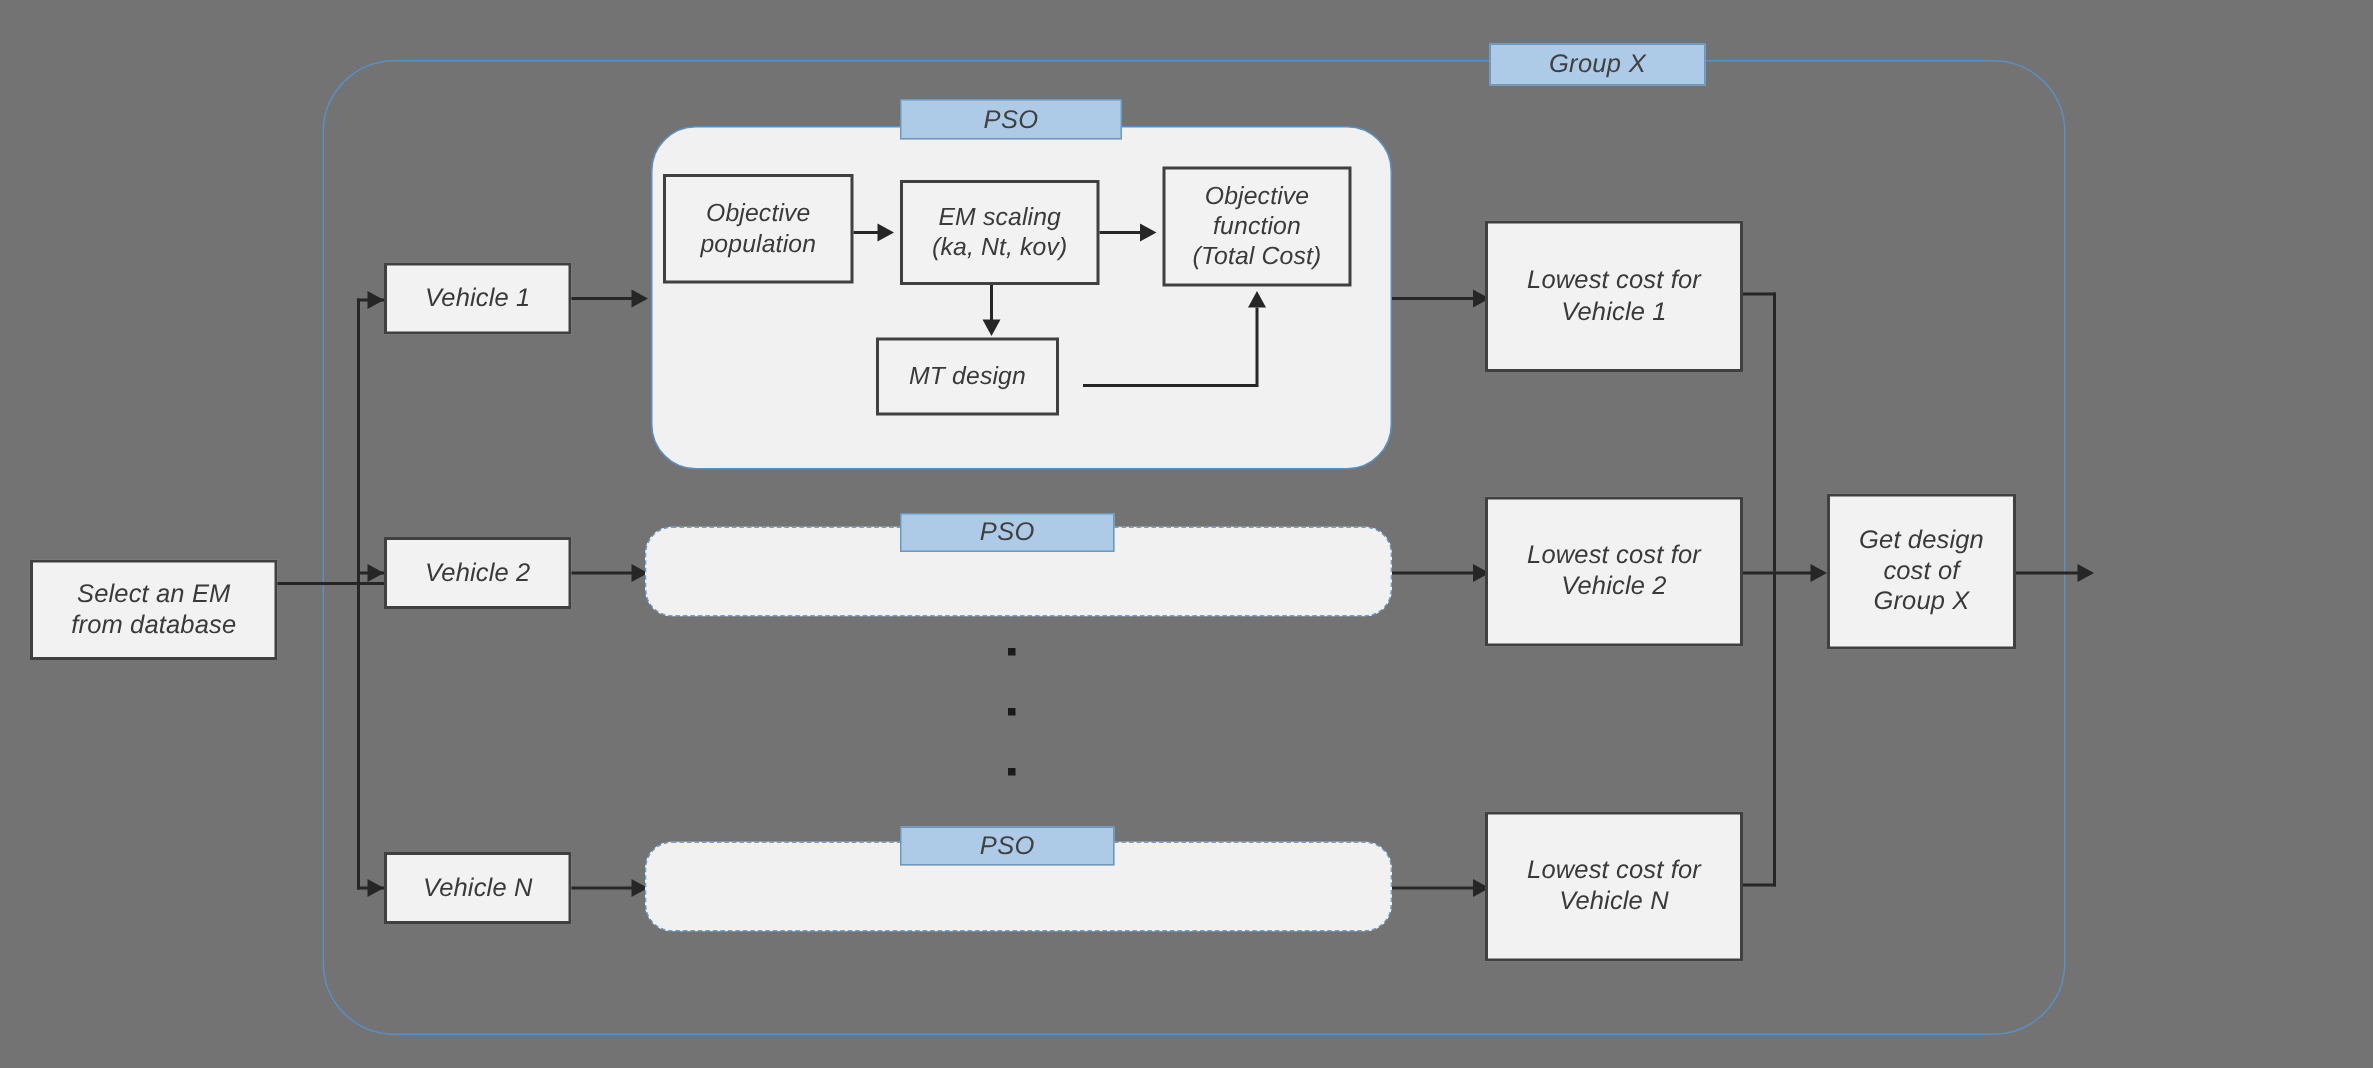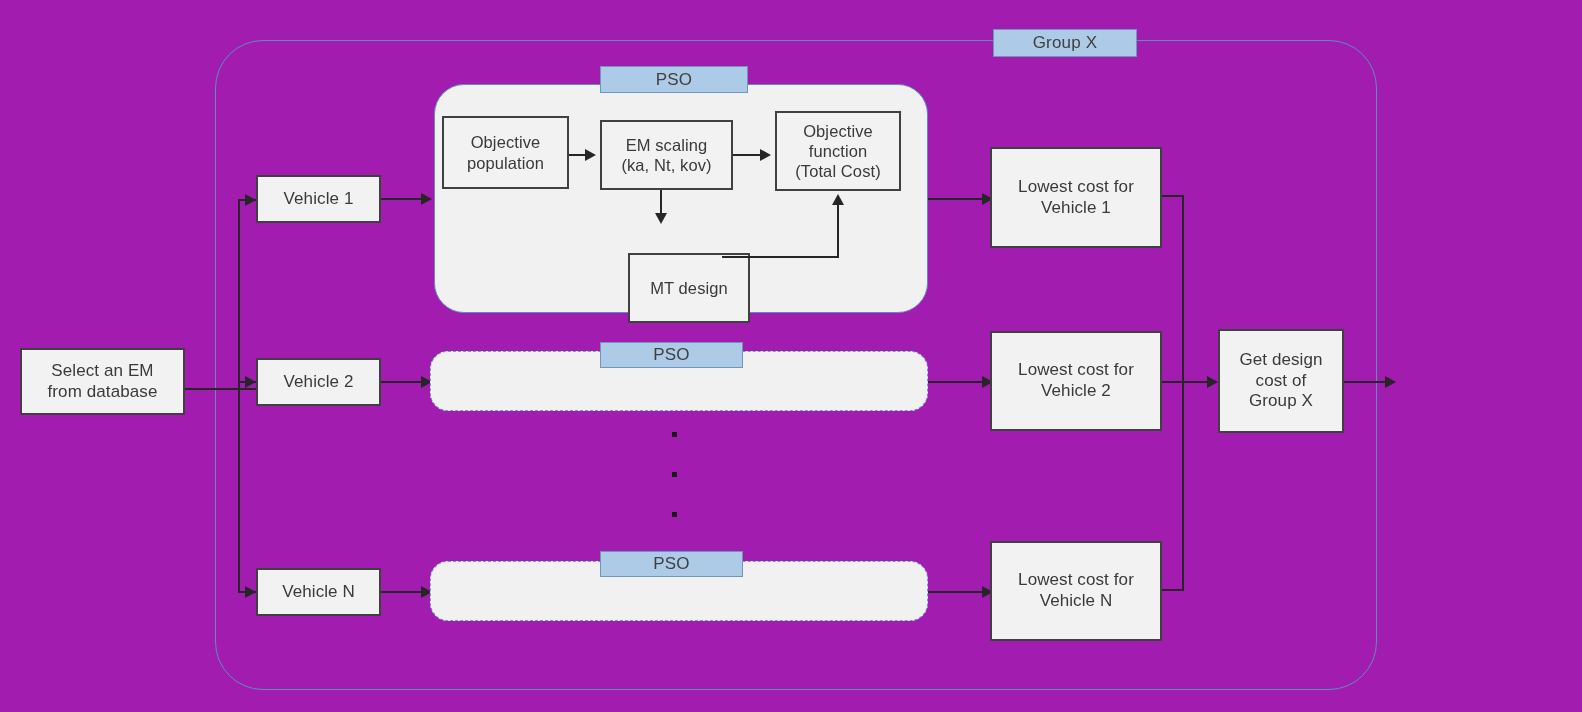--- a/index.html
+++ b/index.html
@@ -4,23 +4,24 @@
 <style>
   html, body {
     margin: 0;
     padding: 0;
     background: #ffffff;
   }
   #canvas {
     position: relative;
     width: 1582px;
     height: 712px;
-    background: #a21caf;
+    background: #737373;
     font-family: "Liberation Sans", sans-serif;
     overflow: hidden;
+    font-style: italic;
   }
   
   .box {
     position: absolute;
     box-sizing: border-box;
     background: #f2f2f2;
     border: 2px solid #404040;
     display: flex;
     align-items: center;
     justify-content: center;
@@ -109,21 +110,21 @@
 </head>
 <body>
 
 <div id="canvas">
 
   <div class="group-outer" style="left:215px; top:40px; width:1162px; height:650px;"></div>
   <div class="tab" style="left:993px; top:29px; width:144px; height:28px;">
     <span>Group X</span>
   </div>
 
-  <div class="box" style="left:20px; top:348px; width:165px; height:67px;">Select an EM
+  <div class="box" style="left:20px; top:373px; width:165px; height:67px;">Select an EM
 from database</div>
 
   <div class="hline" style="left:185px; top:388px; width:72px;"></div>
   <div class="vline" style="left:238px; top:199px; height:394px;"></div>
 
   <div class="hline" style="left:238px; top:199px; width:18px;"></div>
   <div class="arrow-r" style="left:245px; top:194px;"></div>
 
   <div class="hline" style="left:238px; top:381px; width:18px;"></div>
   <div class="arrow-r" style="left:245px; top:376px;"></div>
@@ -149,21 +150,21 @@
     <span>PSO</span>
   </div>
 
   <div class="box small" style="left:442px; top:116px; width:127px; height:73px;">Objective
 population</div>
   <div class="box small" style="left:600px; top:120px; width:133px; height:70px;">EM scaling
 (ka, Nt, kov)</div>
   <div class="box small" style="left:775px; top:111px; width:126px; height:80px;">Objective
 function
 (Total Cost)</div>
-  <div class="box small" style="left:628px; top:225px; width:122px; height:70px;margin-top:28px;">MT design</div>
+  <div class="box small" style="left:584px; top:225px; width:122px; height:52px;">MT design</div>
 
   <div class="hline" style="left:569px; top:154px; width:20px;"></div>
   <div class="arrow-r" style="left:585px; top:149px;"></div>
 
   <div class="hline" style="left:733px; top:154px; width:30px;"></div>
   <div class="arrow-r" style="left:760px; top:149px;"></div>
 
   <div class="vline" style="left:660px; top:190px; height:25px;"></div>
   <div class="arrow-d" style="left:655px; top:213px;"></div>
 

